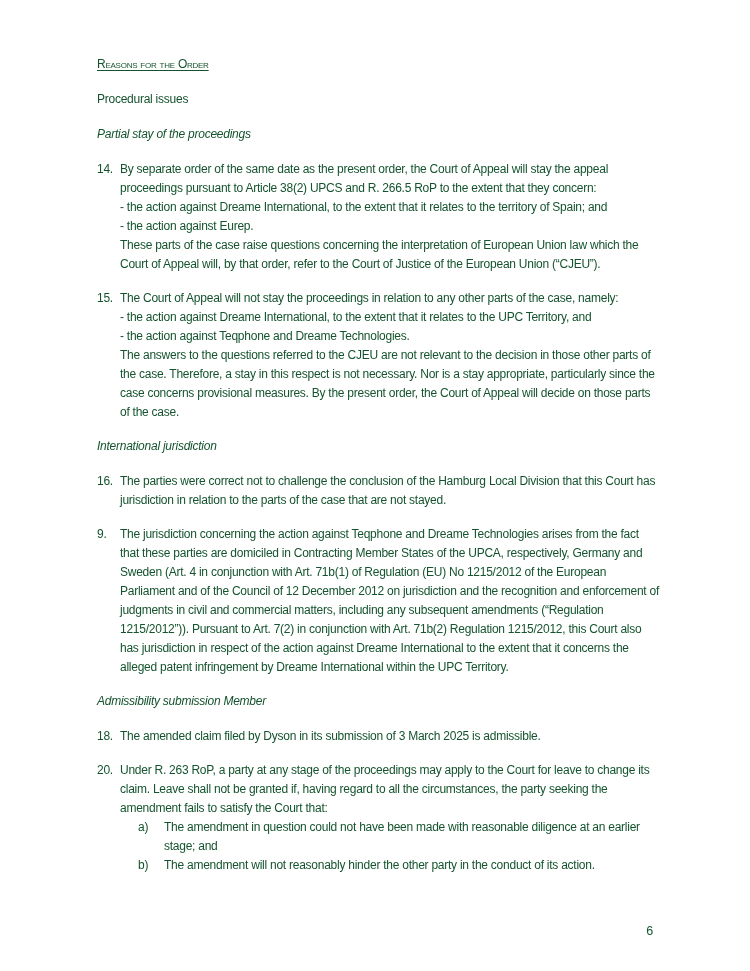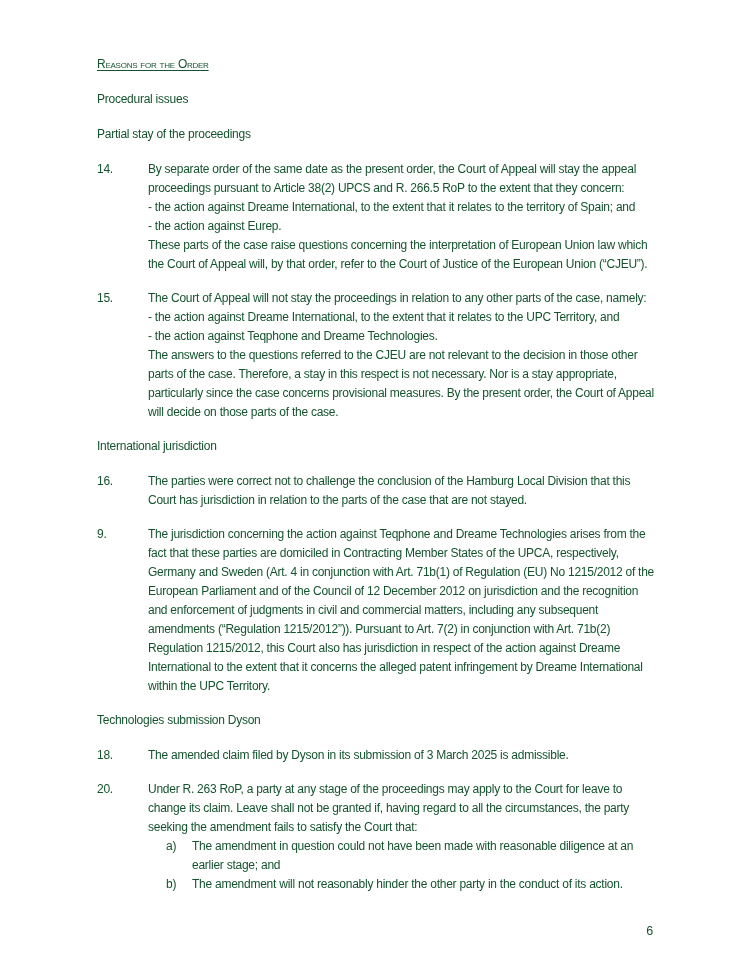--- a/index.html
+++ b/index.html
@@ -25,26 +25,26 @@
     font-variant-caps: small-caps;
     text-decoration: underline;
     text-underline-offset: 2px;
     margin-bottom: 16px;
   }
   .bold-heading {
     font-weight: normal;
     margin-bottom: 16px;
   }
   .italic-heading {
+    font-style: italic;
     margin-bottom: 16px;
   }
   .para {
     display: flex;
     margin-bottom: 15px;
-    gap: 28px;
   }
   .para .num {
     flex: none;
     width: 23px;
   }
   .para .body {
     flex: 1;
     min-width: 0;
   }
   .subitem {
@@ -106,21 +106,21 @@
     </div>
   </div>
 
   <div class="para">
     <div class="num">9.</div>
     <div class="body">
       <div>The jurisdiction concerning the action against Teqphone and Dreame Technologies arises from the fact that these parties are domiciled in Contracting Member States of the UPCA,  respectively, Germany and Sweden (Art. 4 in conjunction with Art. 71b(1) of Regulation (EU) No 1215/2012 of the European Parliament and of the Council of 12 December 2012 on jurisdiction and the recognition and enforcement of judgments in civil and commercial matters, including any subsequent amendments (“Regulation 1215/2012”)). Pursuant to Art. 7(2) in conjunction with Art. 71b(2) Regulation 1215/2012, this Court also has jurisdiction in respect of the action against Dreame International to the extent that it concerns the alleged patent infringement by Dreame International within the UPC Territory.</div>
     </div>
   </div>
 
-  <div class="italic-heading">Technologies submission Dyson</div>
+  <div class="italic-heading">Admissibility submission Member</div>
 
   <div class="para">
     <div class="num">18.</div>
     <div class="body">
       <div>The amended claim filed by Dyson in its submission of 3 March 2025 is admissible.</div>
     </div>
   </div>
 
   <div class="para">
     <div class="num">20.</div>

